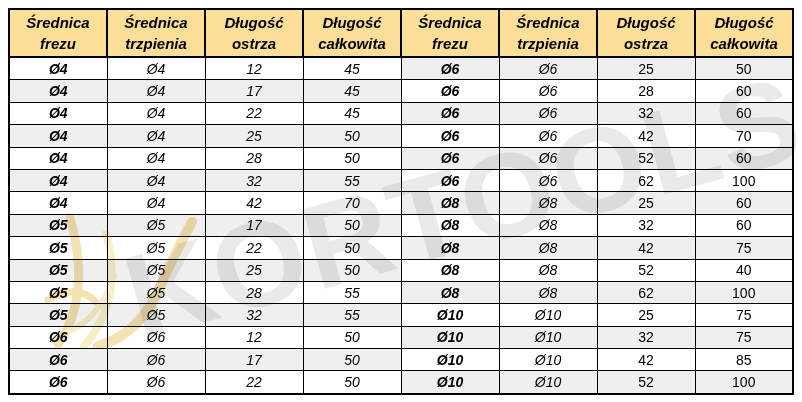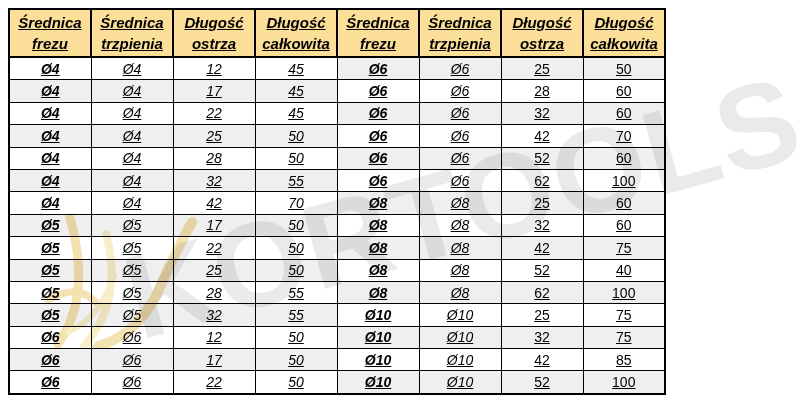--- a/index.html
+++ b/index.html
@@ -14,26 +14,25 @@
   .stage {
     position: relative;
     width: 802px;
     height: 402px;
     background: #ffffff;
   }
   table.spec {
     position: absolute;
     left: 8px;
     top: 8px;
-    width: 658px;
+    width: 786px;
     border-collapse: collapse;
     table-layout: fixed;
     border: 2px solid var(--border, #000);
     background: #fff;
-    text-decoration: underline;
   }
   table.spec th {
     border: 2px solid var(--border, #000);
     background: var(--header-bg, #fbdf99);
     font-size: 15px;
     font-weight: bold;
     font-style: italic;
     color: #000;
     text-align: center;
     vertical-align: middle;

